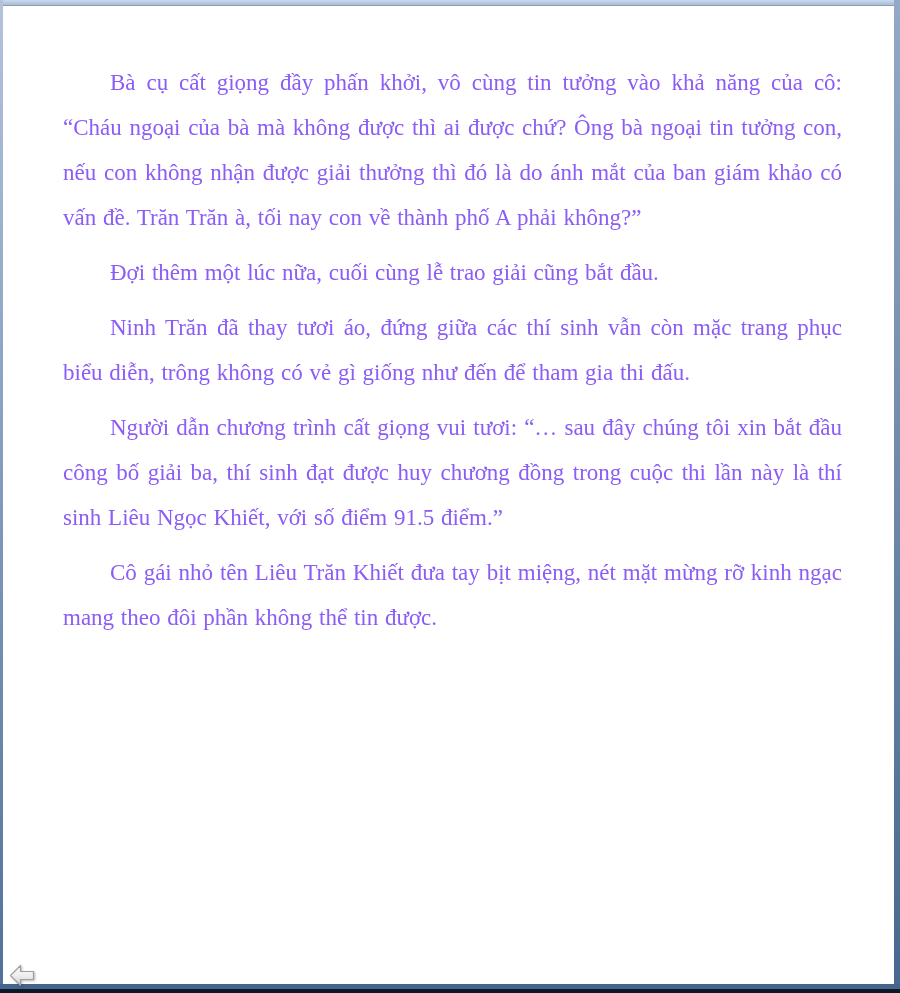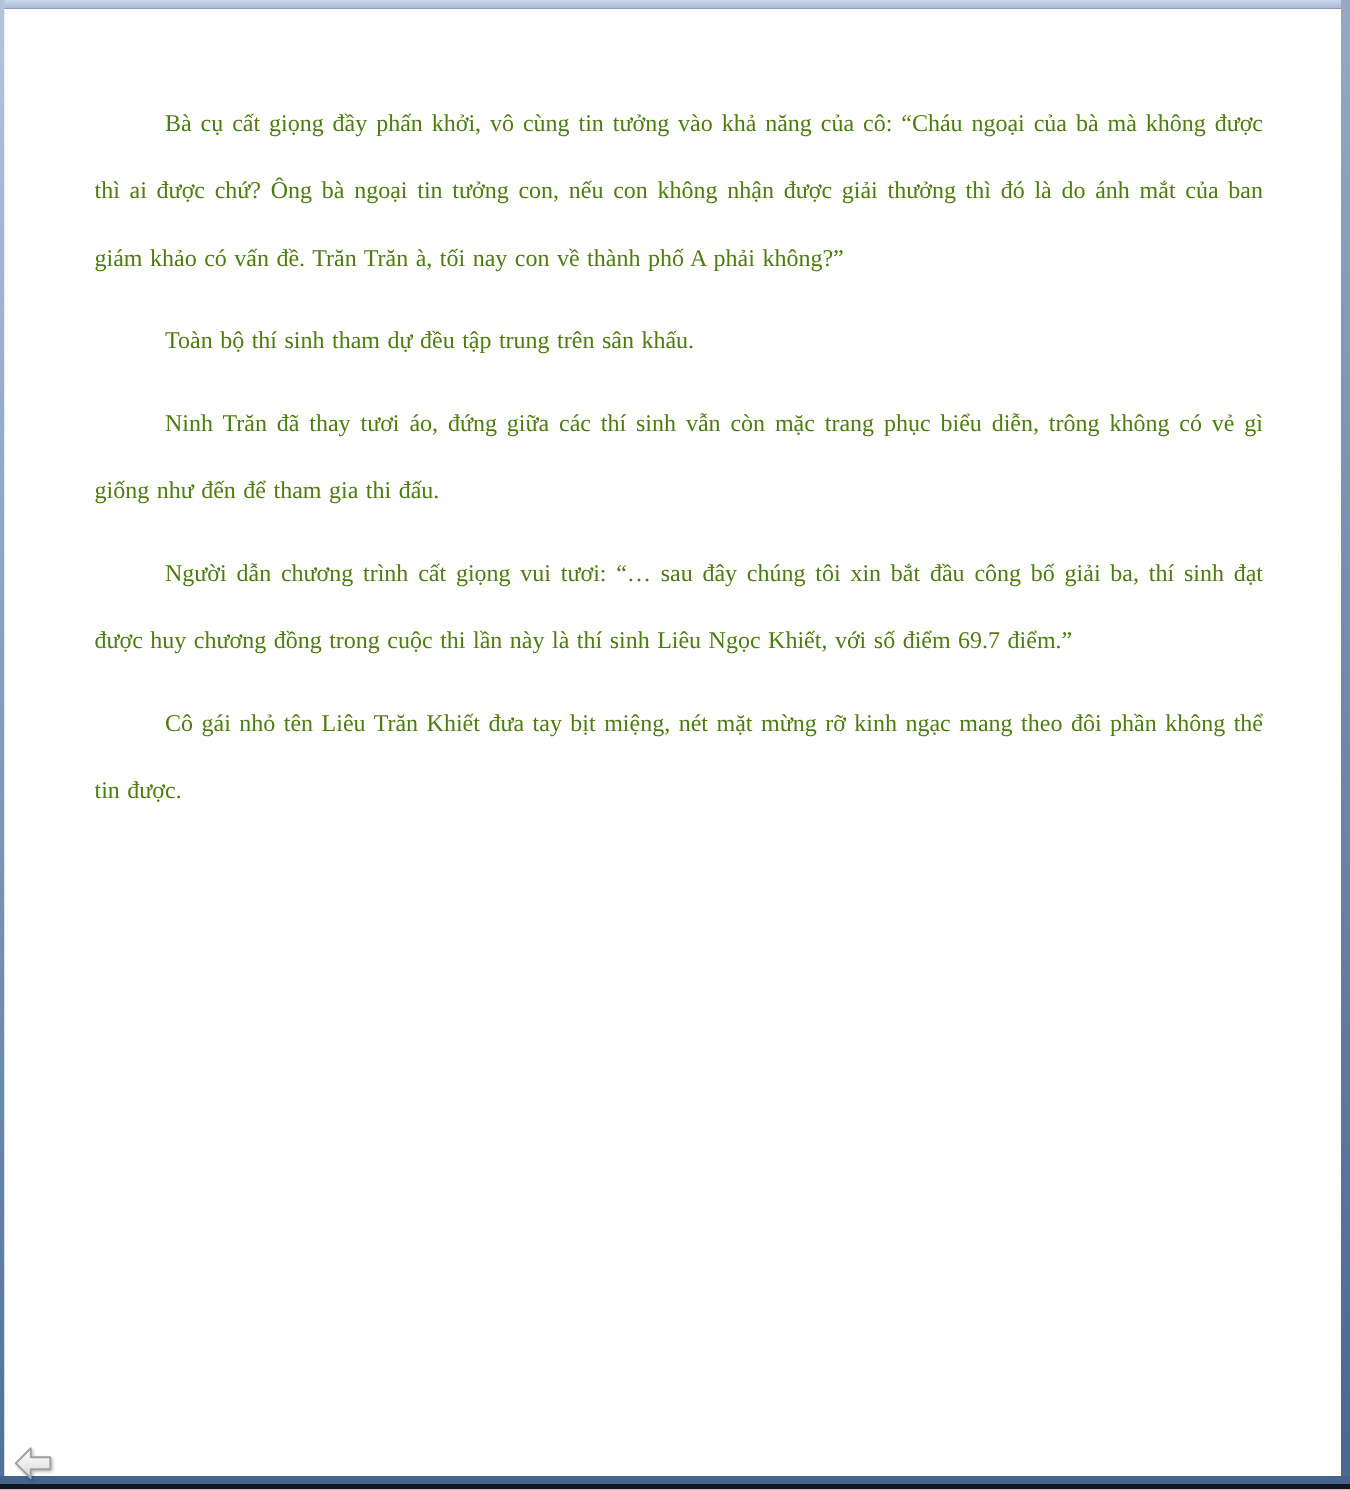--- a/index.html
+++ b/index.html
@@ -39,23 +39,23 @@
   
   .page {
     position: absolute;
     top: 6px; left: 3px; right: 6px; bottom: 9px;
     background: #ffffff;
     box-sizing: border-box;
     padding: 54px 52px 0 60px;
   }
   .page p {
     margin: 0 0 10px 0;
-    font-size: 16px;
+    font-size: 23px;
     line-height: 45px;
-    color: #4d7c0f;
+    color: #8b5cf6;
     text-align: justify;
     text-indent: 47px;
     word-spacing: 1px;
   }
   .page p:last-of-type { margin-bottom: 0; }
   
   .back-btn {
     position: absolute;
     left: 9px; bottom: 5px;
     width: 28px; height: 26px;
@@ -74,23 +74,23 @@
 
 <div class="b-top"></div>
 <div class="b-top-line"></div>
 <div class="b-left"></div>
 <div class="b-right"></div>
 <div class="b-bottom-blue"></div>
 <div class="b-bottom-dark"></div>
 
 <div class="page">
   <p>Bà cụ cất giọng đầy phấn khởi, vô cùng tin tưởng vào khả năng của cô: “Cháu ngoại của bà mà không được thì ai được chứ? Ông bà ngoại tin tưởng con, nếu con không nhận được giải thưởng thì đó là do ánh mắt của ban giám khảo có vấn đề. Trăn Trăn à, tối nay con về thành phố A phải không?”</p>
-  <p>Toàn bộ thí sinh tham dự đều tập trung trên sân khấu.</p>
+  <p>Đợi thêm một lúc nữa, cuối cùng lễ trao giải cũng bắt đầu.</p>
   <p>Ninh Trăn đã thay tươi áo, đứng giữa các thí sinh vẫn còn mặc trang phục biểu diễn, trông không có vẻ gì giống như đến để tham gia thi đấu.</p>
-  <p>Người dẫn chương trình cất giọng vui tươi: “… sau đây chúng tôi xin bắt đầu công bố giải ba, thí sinh đạt được huy chương đồng trong cuộc thi lần này là thí sinh Liêu Ngọc Khiết, với số điểm 69.7 điểm.”</p>
+  <p>Người dẫn chương trình cất giọng vui tươi: “… sau đây chúng tôi xin bắt đầu công bố giải ba, thí sinh đạt được huy chương đồng trong cuộc thi lần này là thí sinh Liêu Ngọc Khiết, với số điểm 91.5 điểm.”</p>
   <p>Cô gái nhỏ tên Liêu Trăn Khiết đưa tay bịt miệng, nét mặt mừng rỡ kinh ngạc mang theo đôi phần không thể tin được.</p>
 </div>
 
 <button class="back-btn" type="button">
   <span>
     <svg width="26" height="25" viewBox="0 0 26 25" xmlns="http://www.w3.org/2000/svg">
       <defs>
         <linearGradient id="arrowGrad" x1="0" y1="0" x2="0" y2="1">
           <stop offset="0" stop-color="#fcfcfc"></stop>
           <stop offset="0.55" stop-color="#ececec"></stop>

